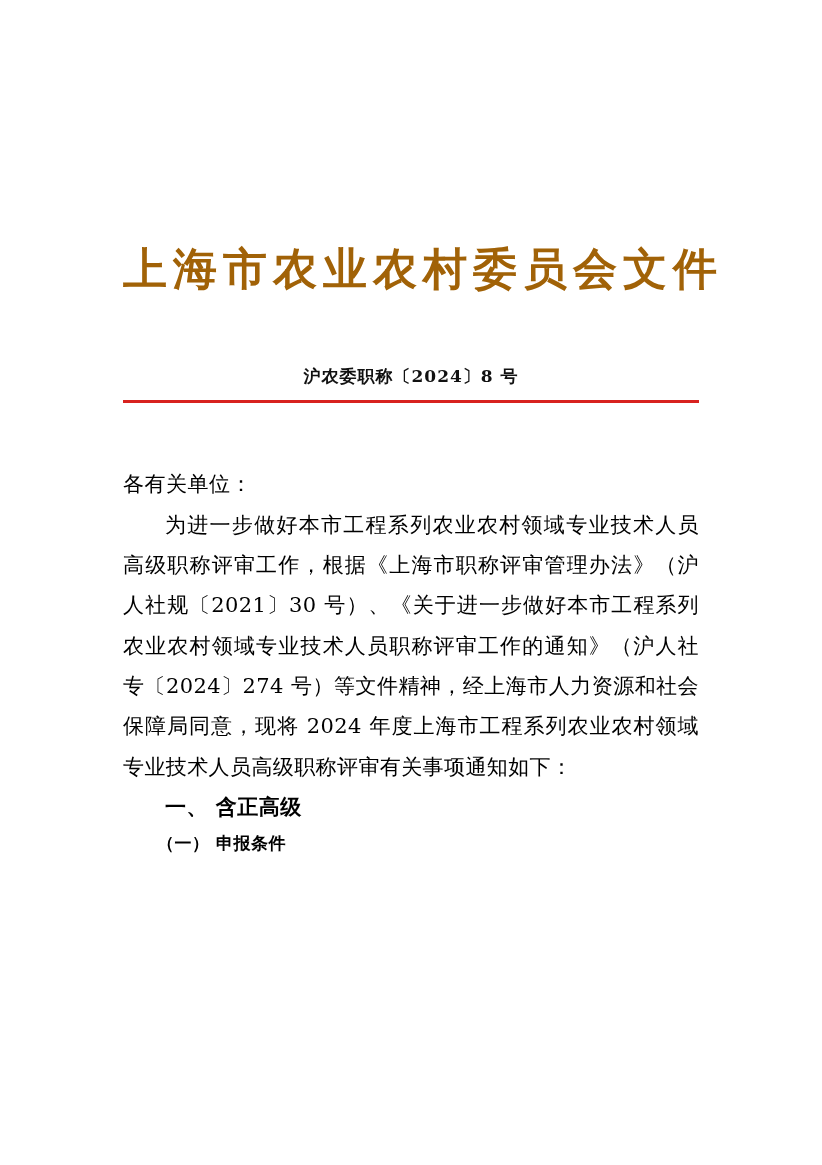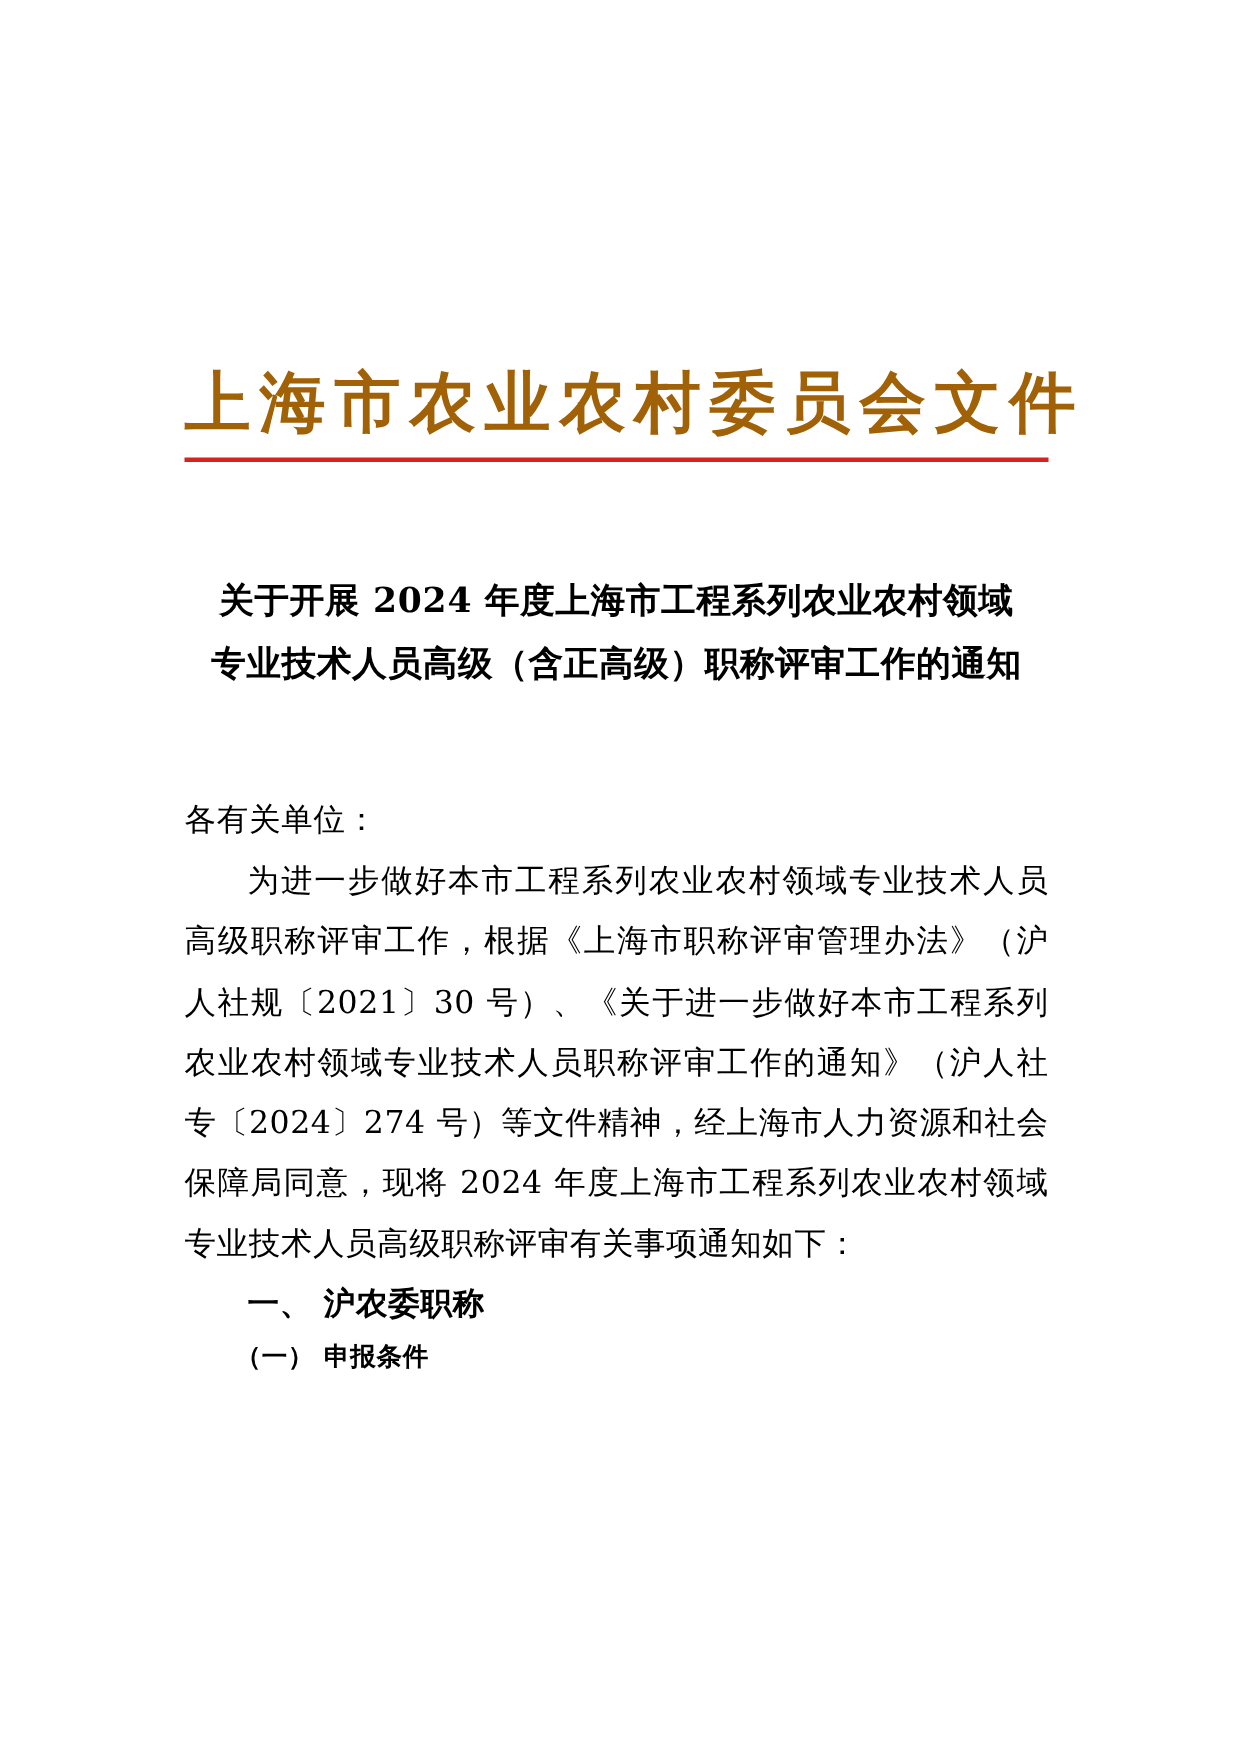--- a/index.html
+++ b/index.html
@@ -92,29 +92,26 @@
     margin: 0;
   }
 </style>
 </head>
 <body>
 
 <div class="page">
 
   <div class="doc-title">上海市农业农村委员会文件</div>
 
+  <div class="doc-number">沪农委职称〔2024〕8 号</div>
 
   <div class="red-rule"></div>
 
-  <div class="headline">
-    <span class="line">关于开展 2024 年度上海市工程系列农业农村领域</span>
-    <span class="line">专业技术人员高级（含正高级）职称评审工作的通知</span>
-  </div>
 
   <div class="salutation">各有关单位：</div>
 
   <p class="body-para">为进一步做好本市工程系列农业农村领域专业技术人员高级职称评审工作，根据《上海市职称评审管理办法》（沪人社规〔2021〕30 号）、《关于进一步做好本市工程系列农业农村领域专业技术人员职称评审工作的通知》（沪人社专〔2024〕274 号）等文件精神，经上海市人力资源和社会保障局同意，现将 2024 年度上海市工程系列农业农村领域专业技术人员高级职称评审有关事项通知如下：</p>
 
-  <p class="section-heading">一、 沪农委职称</p>
+  <p class="section-heading">一、 含正高级</p>
 
   <p class="sub-heading">（一） 申报条件</p>
 
 </div>
 
 </body></html>

